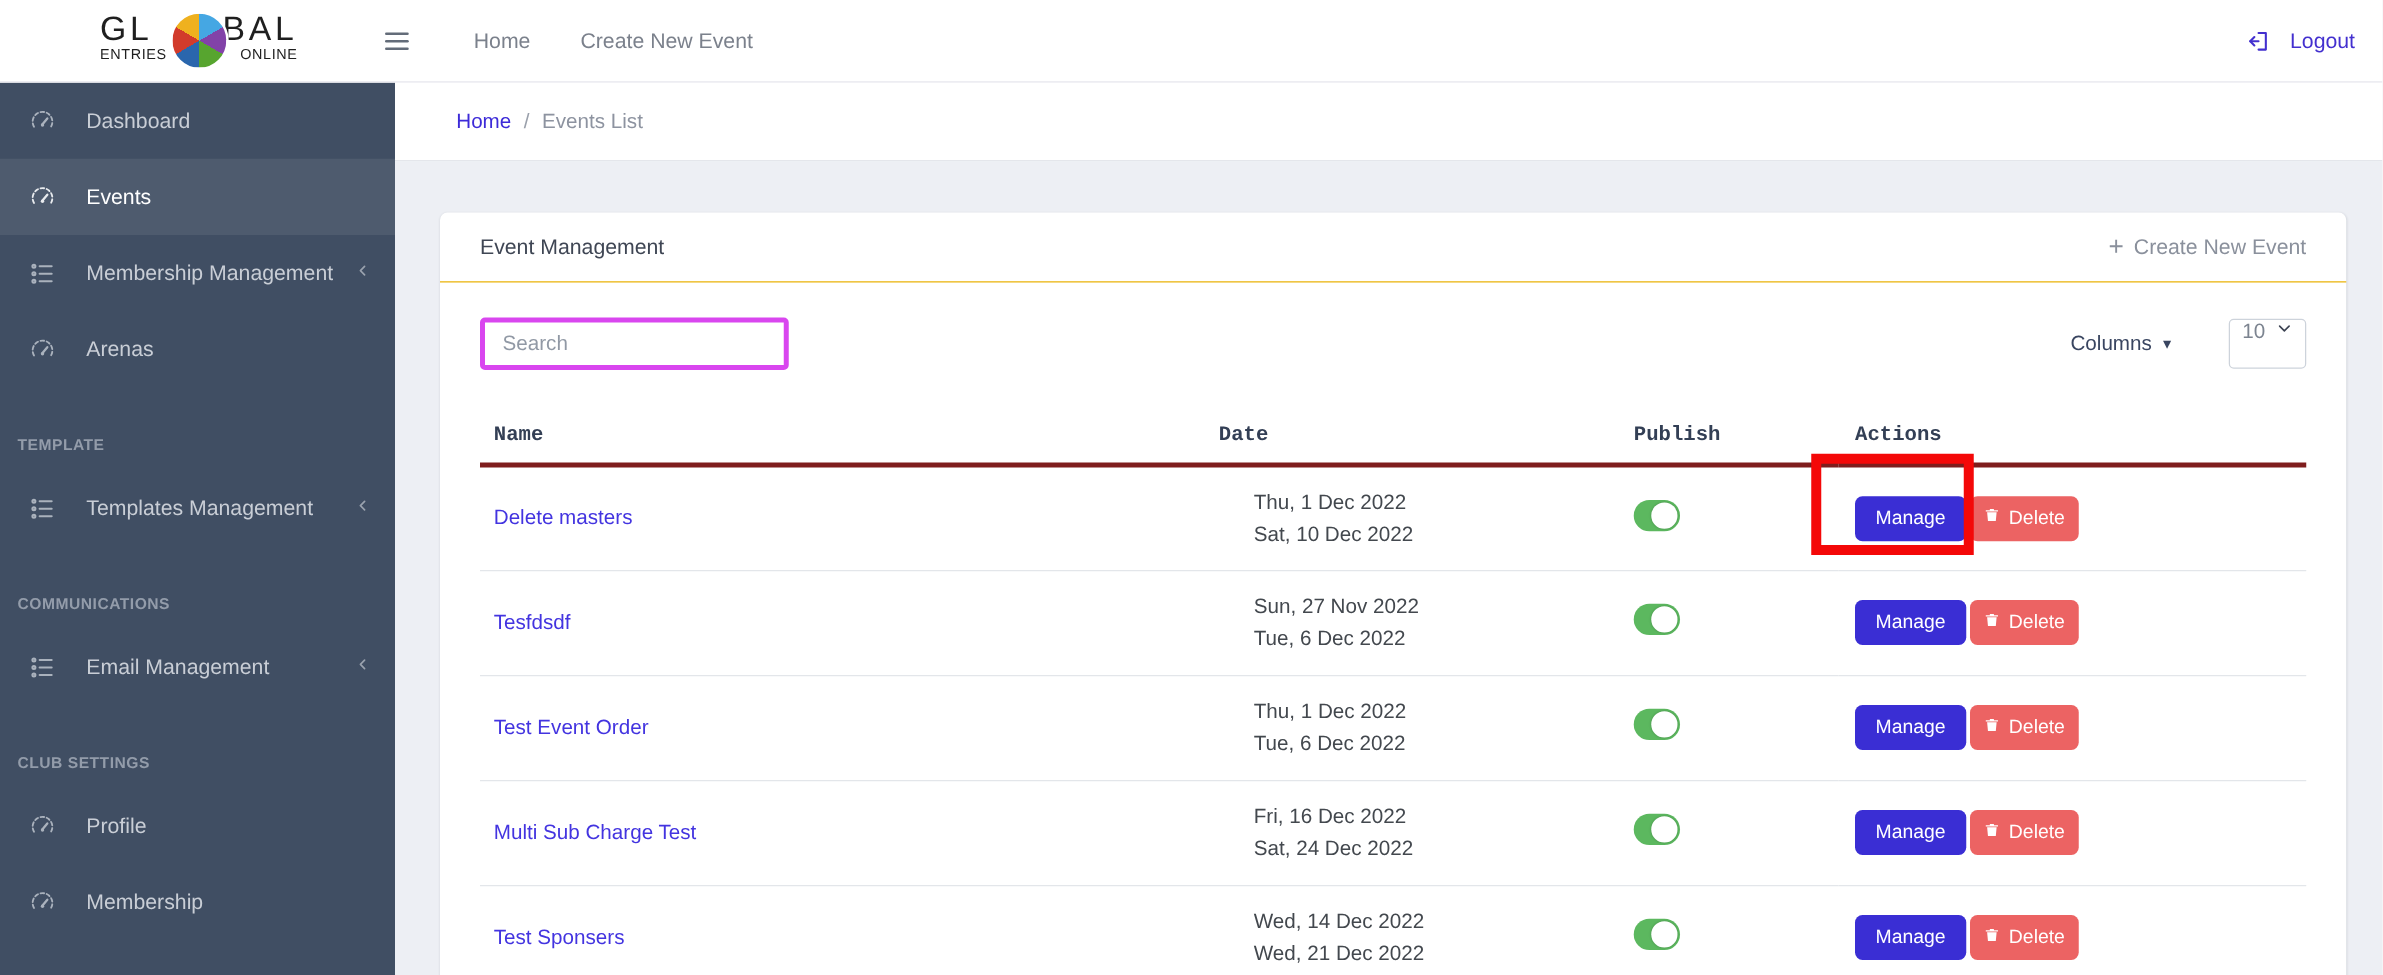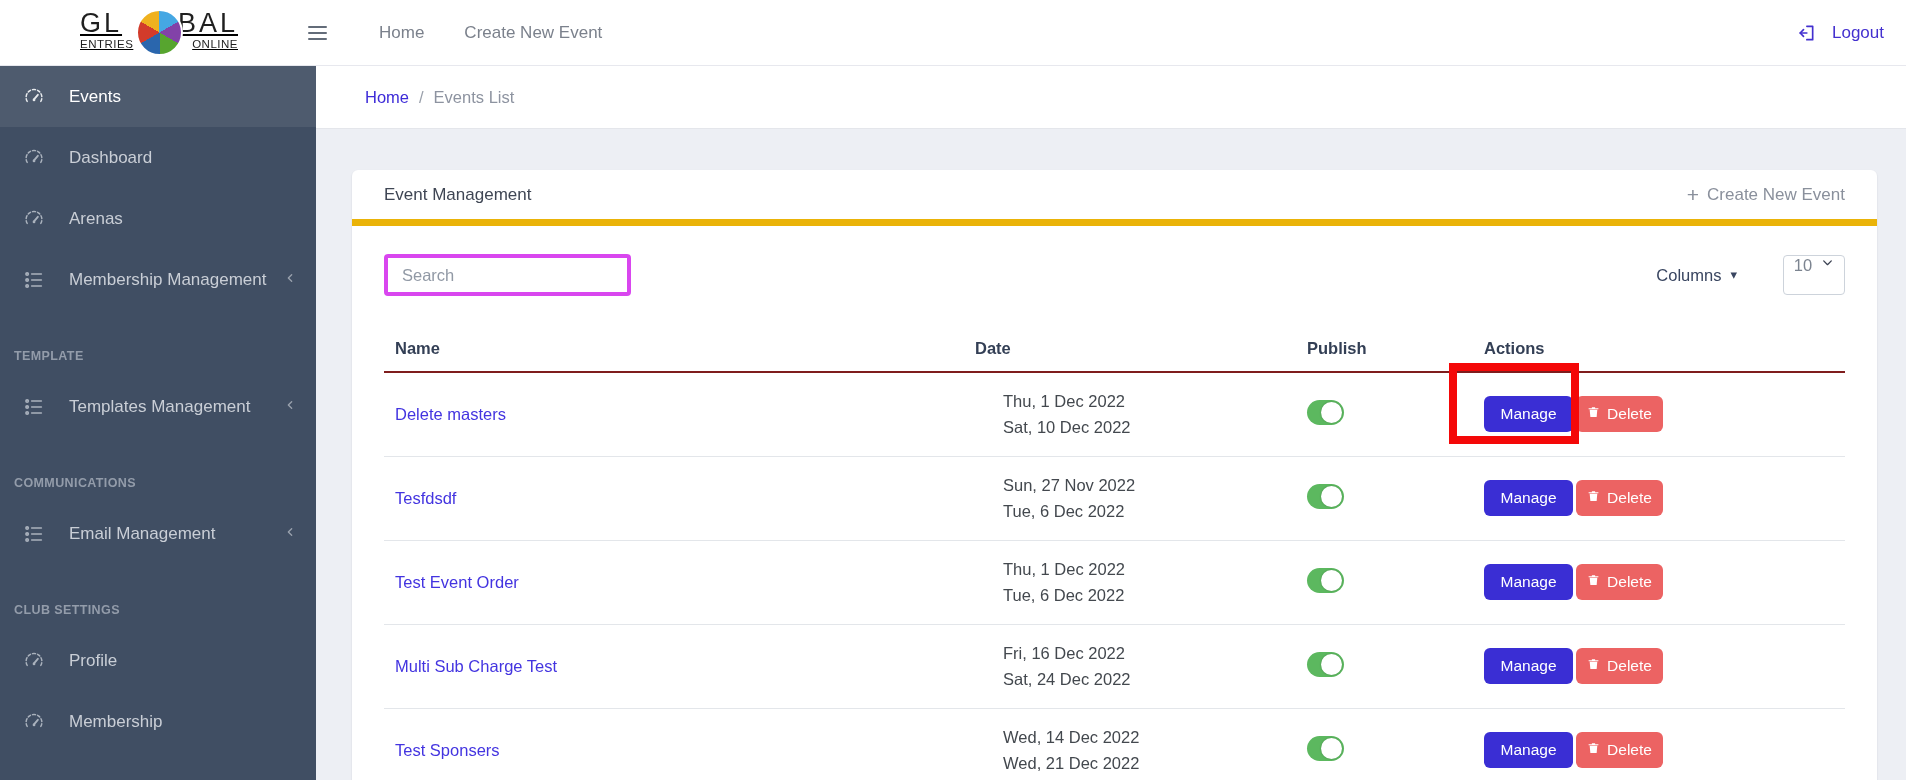--- a/index.html
+++ b/index.html
@@ -7,21 +7,21 @@
   body { font-family:"Liberation Sans", sans-serif; position:relative; background:#edeff4;
          --accent:#3a2ed4; --accent-link:#3d2bd8; --danger:#ec6363; --toggle:#5cb85f;
          --sidebar-bg:#404e63; --sidebar-active:#4e5b6e; --annotation:#f40808; }
 
   .app { display:grid; grid-template-columns:316px 1fr; grid-template-rows:66px 63px 651px;
          width:1906px; height:780px; }
 
   
   header { grid-column:1/3; background:#fff; border-bottom:1px solid #e7e8ee;
            display:flex; align-items:center; position:relative; z-index:3; }
-  .logo { position:relative; margin-left:80px; width:158px; height:54px; flex:0 0 auto;text-decoration:underline; }
+  .logo { position:relative; margin-left:80px; width:158px; height:54px; flex:0 0 auto; }
   .logo-l1 { display:flex; justify-content:space-between; font-size:27px; letter-spacing:3px;
              color:#1f1f1f; font-weight:400; line-height:30px; padding-top:2px; }
   .logo-l2 { display:flex; justify-content:space-between; font-size:11.5px; letter-spacing:.5px;
              color:#1f1f1f; line-height:13px; }
   .logo-globe { position:absolute; left:56px; top:3px; width:47px; height:47px; border-radius:50%;
                 border:2px solid #fff;
                 background:conic-gradient(#45a7e3 0 60deg,#8242a8 60deg 120deg,#57a52f 120deg 180deg,
                            #2a66ad 180deg 240deg,#d23b2b 240deg 300deg,#efb11f 300deg 360deg); }
   .hamburger { margin-left:70px; width:19px; display:flex; flex-direction:column; gap:4px; cursor:pointer; }
   .hamburger span { display:block; height:2px; background:#636c79; border-radius:1px; }
@@ -47,40 +47,40 @@
                border-bottom:1px solid #e4e6eb; font-size:16.5px; }
   .crumb-home { color:var(--accent-link); cursor:pointer; }
   .crumb-sep { color:#9aa0ab; margin:0 10px; }
   .crumb-cur { color:#8d93a0; }
 
   
   main { grid-column:2; background:#edeff4; overflow:hidden; }
   .card { margin:41px 29px 0 36px; background:#fff; border-radius:6px; height:660px;
           box-shadow:0 1px 2px rgba(30,40,60,.14); }
   .card-header { height:56px; display:flex; align-items:center; justify-content:space-between;
-                 padding:0 32px; border-bottom:7px solid #eab308;gap:11px; }
+                 padding:0 32px; border-bottom:1px solid #eab308;gap:11px; }
   .card-title { font-size:17px; color:#3f4654; }
   .create-link { display:flex; align-items:center; gap:8px; color:#8a909c; font-size:17px; cursor:pointer; }
   .create-link .plus { font-size:21px; font-weight:400; line-height:17px; }
 
   .controls { padding:28px 32px 29px 32px; display:flex; align-items:center; justify-content:space-between; }
   .search-input { width:247px; height:42px; border:4px solid #d946ef; border-radius:4px;
                   padding:0 14px; font-size:16.5px; color:#3c424d; font-family:inherit; outline:none; }
   .search-input::placeholder { color:#9199a5; }
   .controls-right { display:flex; align-items:center; gap:46px; }
   .columns-dd { display:flex; align-items:center; gap:9px; color:#394560; font-size:16.5px; cursor:pointer; }
   .columns-dd .caret { font-size:13px; line-height:10px; }
   .page-size { width:62px; height:40px; border:1px solid #cdd3db; border-radius:4px; display:flex;
                align-items:flex-start; justify-content:center; gap:9px; cursor:pointer; }
   .page-size .ps-val { color:#7c8490; font-size:16.5px; }
 
   table { border-collapse:collapse; table-layout:fixed; width:1461px; margin:0 32px; }
   col.c-name{width:580px} col.c-date{width:332px} col.c-pub{width:175px} col.c-act{width:374px}
   thead th { text-align:left; font-size:16.5px; font-weight:700; color:#333f55; height:47px;
-             padding:0 0 0 11px; border-bottom:2px solid #7f1d1d; vertical-align:middle; }
+             padding:0 0 0 11px; border-bottom:4px solid #7f1d1d; vertical-align:middle;font-family:Liberation Mono, monospace; }
   thead th.th-act { padding-left:13px; }
   tbody td { height:84px; vertical-align:middle; border-bottom:1px solid #e3e6ea; padding-left:11px; }
   tbody tr:last-child td { border-bottom:none; }
   .name-link { color:#4334e0; font-size:16.5px; cursor:pointer; text-decoration:none; }
   .date-cell { font-size:16.5px; color:#43484e; line-height:26px;margin-left:28px; }
 
   .toggle { display:inline-block; width:37px; height:25px; border-radius:13px; background:var(--toggle);
             position:relative; cursor:pointer; }
   .toggle .knob { position:absolute; right:2px; top:2px; width:21px; height:21px; border-radius:50%;
                   background:#fff; box-shadow:0 0 2px rgba(0,0,0,.25); }
@@ -128,57 +128,57 @@
       <svg viewBox="0 0 24 24" width="20" height="20" fill="none" stroke="#4330cf" stroke-width="2" stroke-linecap="round" stroke-linejoin="round">
         <path d="M13 4 H20 V20 H13"></path>
           <line x1="5" y1="12" x2="13" y2="12"></line>
           <polyline points="9 8 5 12 9 16"></polyline>
       </svg>
       <span>Logout</span>
     </div>
   </header>
 
   <aside id="sidebar">
+      <div class="side-item">
+        <span class="s-icon"><svg viewBox="0 0 24 24" width="22" height="22" fill="none" stroke="currentColor" stroke-width="1.6" stroke-linecap="round">
+            <path d="M4.6 16.8 A 8.6 8.6 0 1 1 19.4 16.8" stroke-dasharray="3.1 2.3"></path>
+            <line x1="12" y1="14.6" x2="16.2" y2="9.6" stroke-width="2"></line>
+            <circle cx="12" cy="15.2" r="1.5" fill="currentColor" stroke="none"></circle>
+          </svg></span>
+        <span class="s-label">Dashboard</span>
+      </div>
       <div class="side-item active">
         <span class="s-icon"><svg viewBox="0 0 24 24" width="22" height="22" fill="none" stroke="currentColor" stroke-width="1.6" stroke-linecap="round">
             <path d="M4.6 16.8 A 8.6 8.6 0 1 1 19.4 16.8" stroke-dasharray="3.1 2.3"></path>
             <line x1="12" y1="14.6" x2="16.2" y2="9.6" stroke-width="2"></line>
             <circle cx="12" cy="15.2" r="1.5" fill="currentColor" stroke="none"></circle>
           </svg></span>
         <span class="s-label">Events</span>
-      </div>
-      <div class="side-item">
-        <span class="s-icon"><svg viewBox="0 0 24 24" width="22" height="22" fill="none" stroke="currentColor" stroke-width="1.6" stroke-linecap="round">
-            <path d="M4.6 16.8 A 8.6 8.6 0 1 1 19.4 16.8" stroke-dasharray="3.1 2.3"></path>
-            <line x1="12" y1="14.6" x2="16.2" y2="9.6" stroke-width="2"></line>
-            <circle cx="12" cy="15.2" r="1.5" fill="currentColor" stroke="none"></circle>
-          </svg></span>
-        <span class="s-label">Dashboard</span>
-      </div>
-      <div class="side-item">
-        <span class="s-icon"><svg viewBox="0 0 24 24" width="22" height="22" fill="none" stroke="currentColor" stroke-width="1.6" stroke-linecap="round">
-            <path d="M4.6 16.8 A 8.6 8.6 0 1 1 19.4 16.8" stroke-dasharray="3.1 2.3"></path>
-            <line x1="12" y1="14.6" x2="16.2" y2="9.6" stroke-width="2"></line>
-            <circle cx="12" cy="15.2" r="1.5" fill="currentColor" stroke="none"></circle>
-          </svg></span>
-        <span class="s-label">Arenas</span>
       </div>
       <div class="side-item">
         <span class="s-icon"><svg viewBox="0 0 24 24" width="22" height="22" fill="none" stroke="currentColor" stroke-width="1.8" stroke-linecap="round">
             <circle cx="4.5" cy="5.5" r="1.3"></circle>
             <line x1="9.5" y1="5.5" x2="20" y2="5.5"></line>
             <circle cx="4.5" cy="12" r="1.3"></circle>
             <line x1="9.5" y1="12" x2="20" y2="12"></line>
             <circle cx="4.5" cy="18.5" r="1.3"></circle>
             <line x1="9.5" y1="18.5" x2="20" y2="18.5"></line>
           </svg></span>
         <span class="s-label">Membership Management</span>
         <span class="s-chev"><svg viewBox="0 0 24 24" width="16" height="16" fill="none" stroke="currentColor" stroke-width="2" stroke-linecap="round" stroke-linejoin="round">
             <polyline points="14.5 7 9.5 12 14.5 17"></polyline>
           </svg></span>
+      </div>
+      <div class="side-item">
+        <span class="s-icon"><svg viewBox="0 0 24 24" width="22" height="22" fill="none" stroke="currentColor" stroke-width="1.6" stroke-linecap="round">
+            <path d="M4.6 16.8 A 8.6 8.6 0 1 1 19.4 16.8" stroke-dasharray="3.1 2.3"></path>
+            <line x1="12" y1="14.6" x2="16.2" y2="9.6" stroke-width="2"></line>
+            <circle cx="12" cy="15.2" r="1.5" fill="currentColor" stroke="none"></circle>
+          </svg></span>
+        <span class="s-label">Arenas</span>
       </div>
       <div class="side-section">TEMPLATE</div>
       <div class="side-item">
         <span class="s-icon"><svg viewBox="0 0 24 24" width="22" height="22" fill="none" stroke="currentColor" stroke-width="1.8" stroke-linecap="round">
             <circle cx="4.5" cy="5.5" r="1.3"></circle>
             <line x1="9.5" y1="5.5" x2="20" y2="5.5"></line>
             <circle cx="4.5" cy="12" r="1.3"></circle>
             <line x1="9.5" y1="12" x2="20" y2="12"></line>
             <circle cx="4.5" cy="18.5" r="1.3"></circle>
             <line x1="9.5" y1="18.5" x2="20" y2="18.5"></line>

